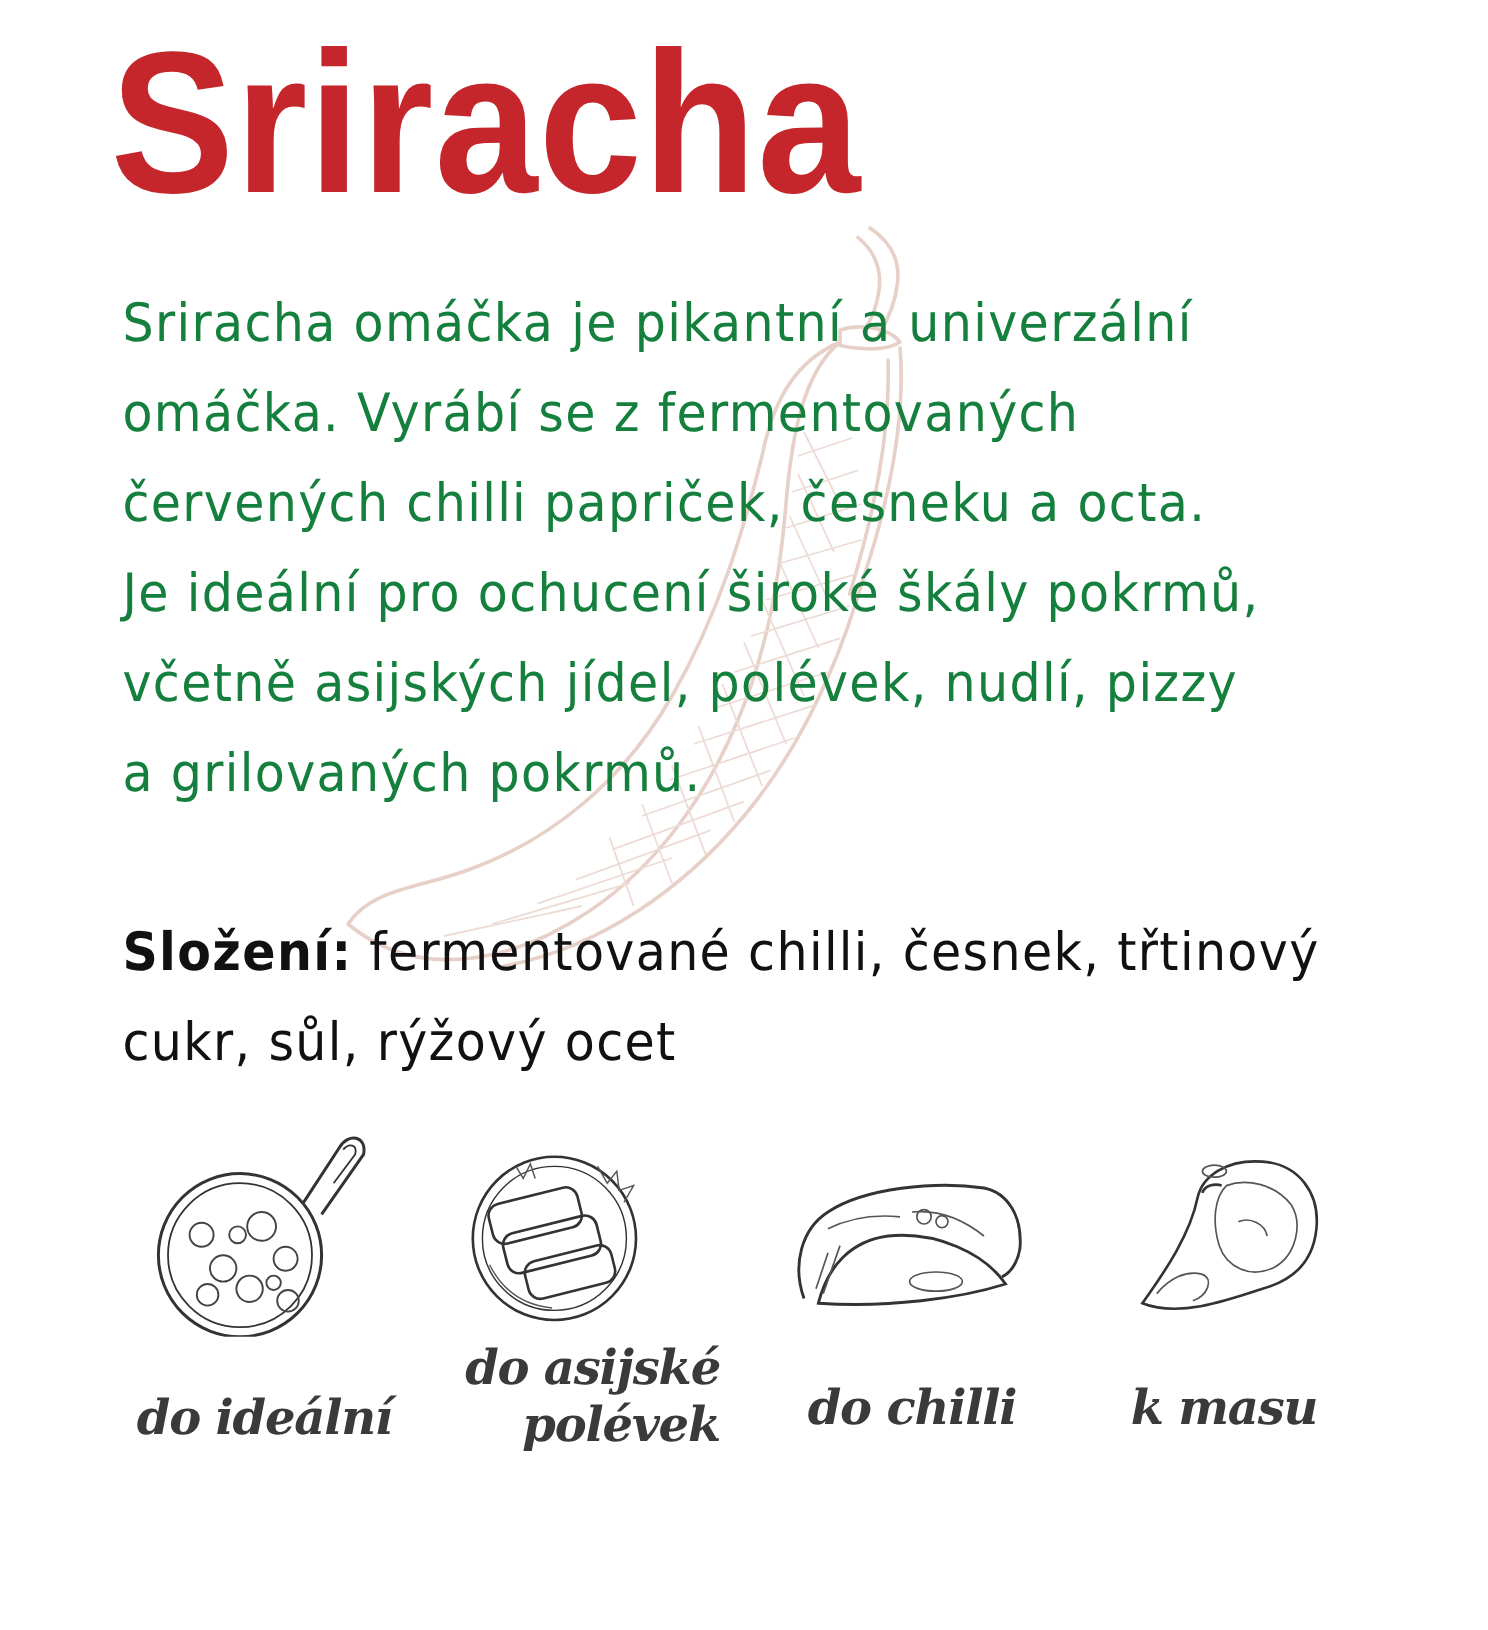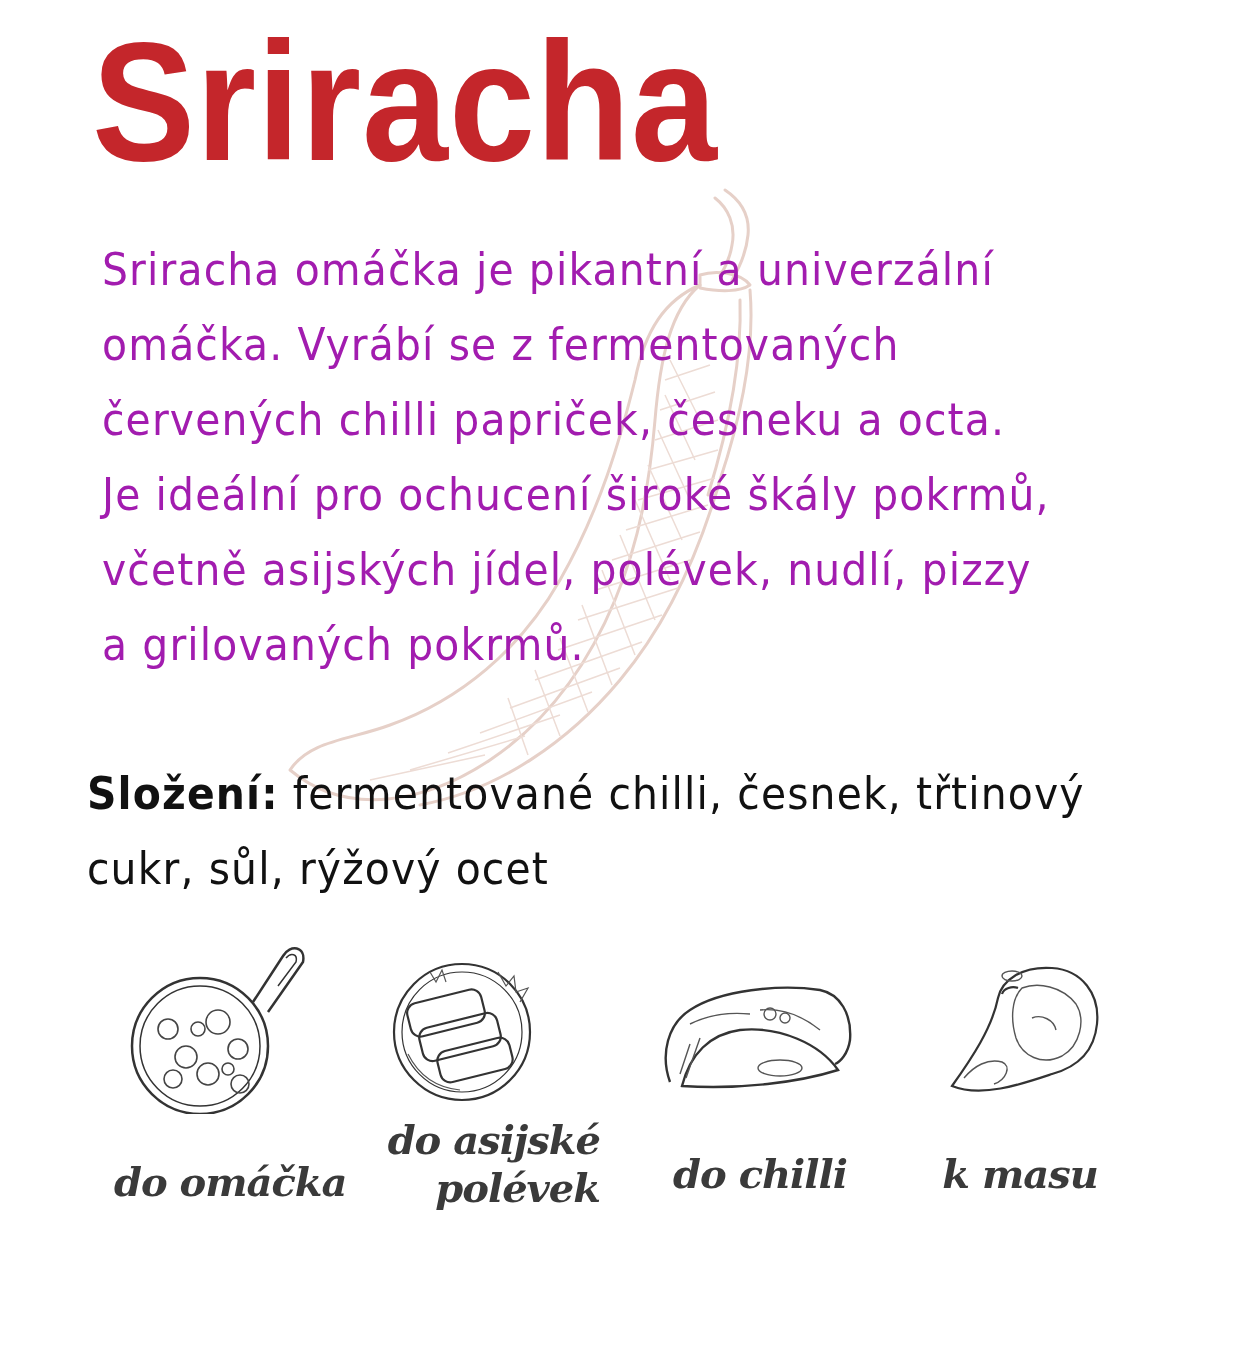--- a/index.html
+++ b/index.html
@@ -41,31 +41,31 @@
     .description {
       position: absolute;
       left: 102px;
       top: 232px;
       width: 1120px;
       z-index: 2;
       font-family: "DejaVu Sans", sans-serif;
       font-size: 44px;
       line-height: 75px;
       letter-spacing: 1.2px;
-      color: #a21caf;
+      color: #15803d;
     }
     .description .line {
       display: block;
       white-space: nowrap;
       transform: scaleX(0.93);
       transform-origin: left center;
     }
     .ingredients {
       position: absolute;
-      left: 87px;
+      left: 102px;
       top: 756px;
       width: 1120px;
       z-index: 2;
       font-family: "DejaVu Sans", sans-serif;
       font-size: 44px;
       line-height: 75px;
       letter-spacing: 1.2px;
       color: #111111;
     }
     .ingredients .line {
@@ -159,21 +159,21 @@
         <circle cx="58" cy="123" r="11"></circle>
         <circle cx="90" cy="88" r="12"></circle>
         <circle cx="110" cy="115" r="10"></circle>
         <circle cx="80" cy="140" r="11"></circle>
         <circle cx="45" cy="145" r="9"></circle>
         <circle cx="112" cy="150" r="9"></circle>
         <circle cx="70" cy="95" r="7"></circle>
         <circle cx="100" cy="135" r="6"></circle>
       </g>
     </svg>
-    <div class="usage-label" style="left:14px; top:228px; width:210px;">do omáčka</div>
+    <div class="usage-label" style="left:14px; top:228px; width:210px;">do ideální</div>
   </div>
 
   <div class="usage-item" style="left:350px;">
     <svg style="left:40px; top:28px;" width="150" height="150" viewBox="0 0 150 150">
       <g fill="none" stroke="#333" stroke-width="2.2">
         <circle cx="72" cy="74" r="68"></circle>
         <circle cx="72" cy="74" r="60" stroke-width="1.2"></circle>
         <rect x="18" y="38" width="76" height="34" rx="10" transform="rotate(-14 56 55)"></rect>
         <rect x="30" y="62" width="80" height="34" rx="10" transform="rotate(-14 70 79)"></rect>
         <rect x="48" y="86" width="74" height="32" rx="10" transform="rotate(-14 85 102)"></rect>

